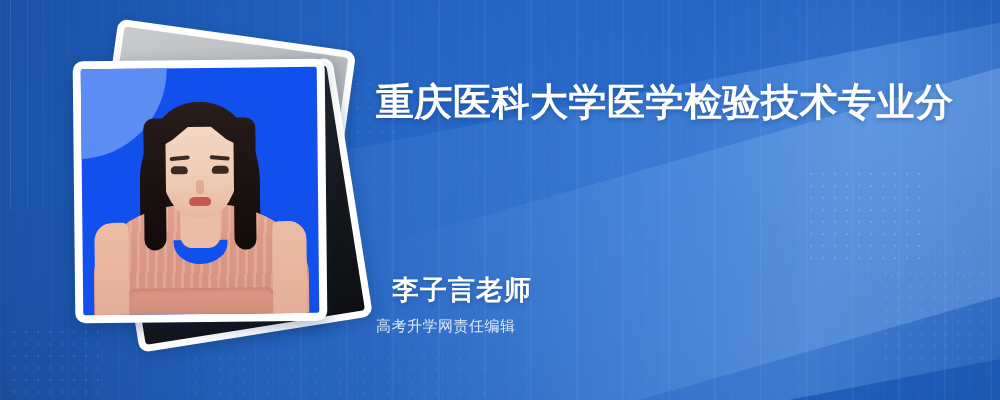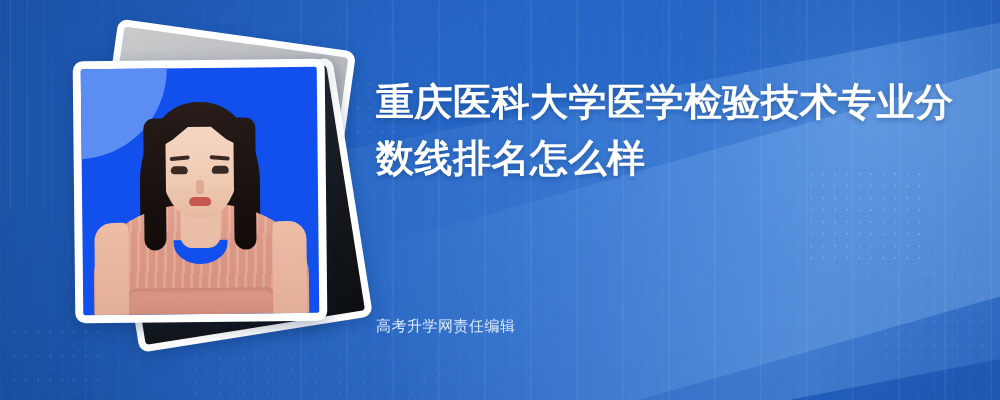--- a/index.html
+++ b/index.html
@@ -359,18 +359,18 @@
           <div class="p-lip"></div>
         </div>
       </div>
     </div>
 
   </div>
 
   <div class="text-block">
     <h1 class="headline">
       <span class="hl-line">重庆医科大学医学检验技术专业分</span>
-      <span class="hl-line">数线排名怎么样</span>
     </h1>
+    <p class="author-name">李子言老师</p>
     <p class="author-role">高考升学网责任编辑</p>
   </div>
 
 </div>
 
 </body></html>

